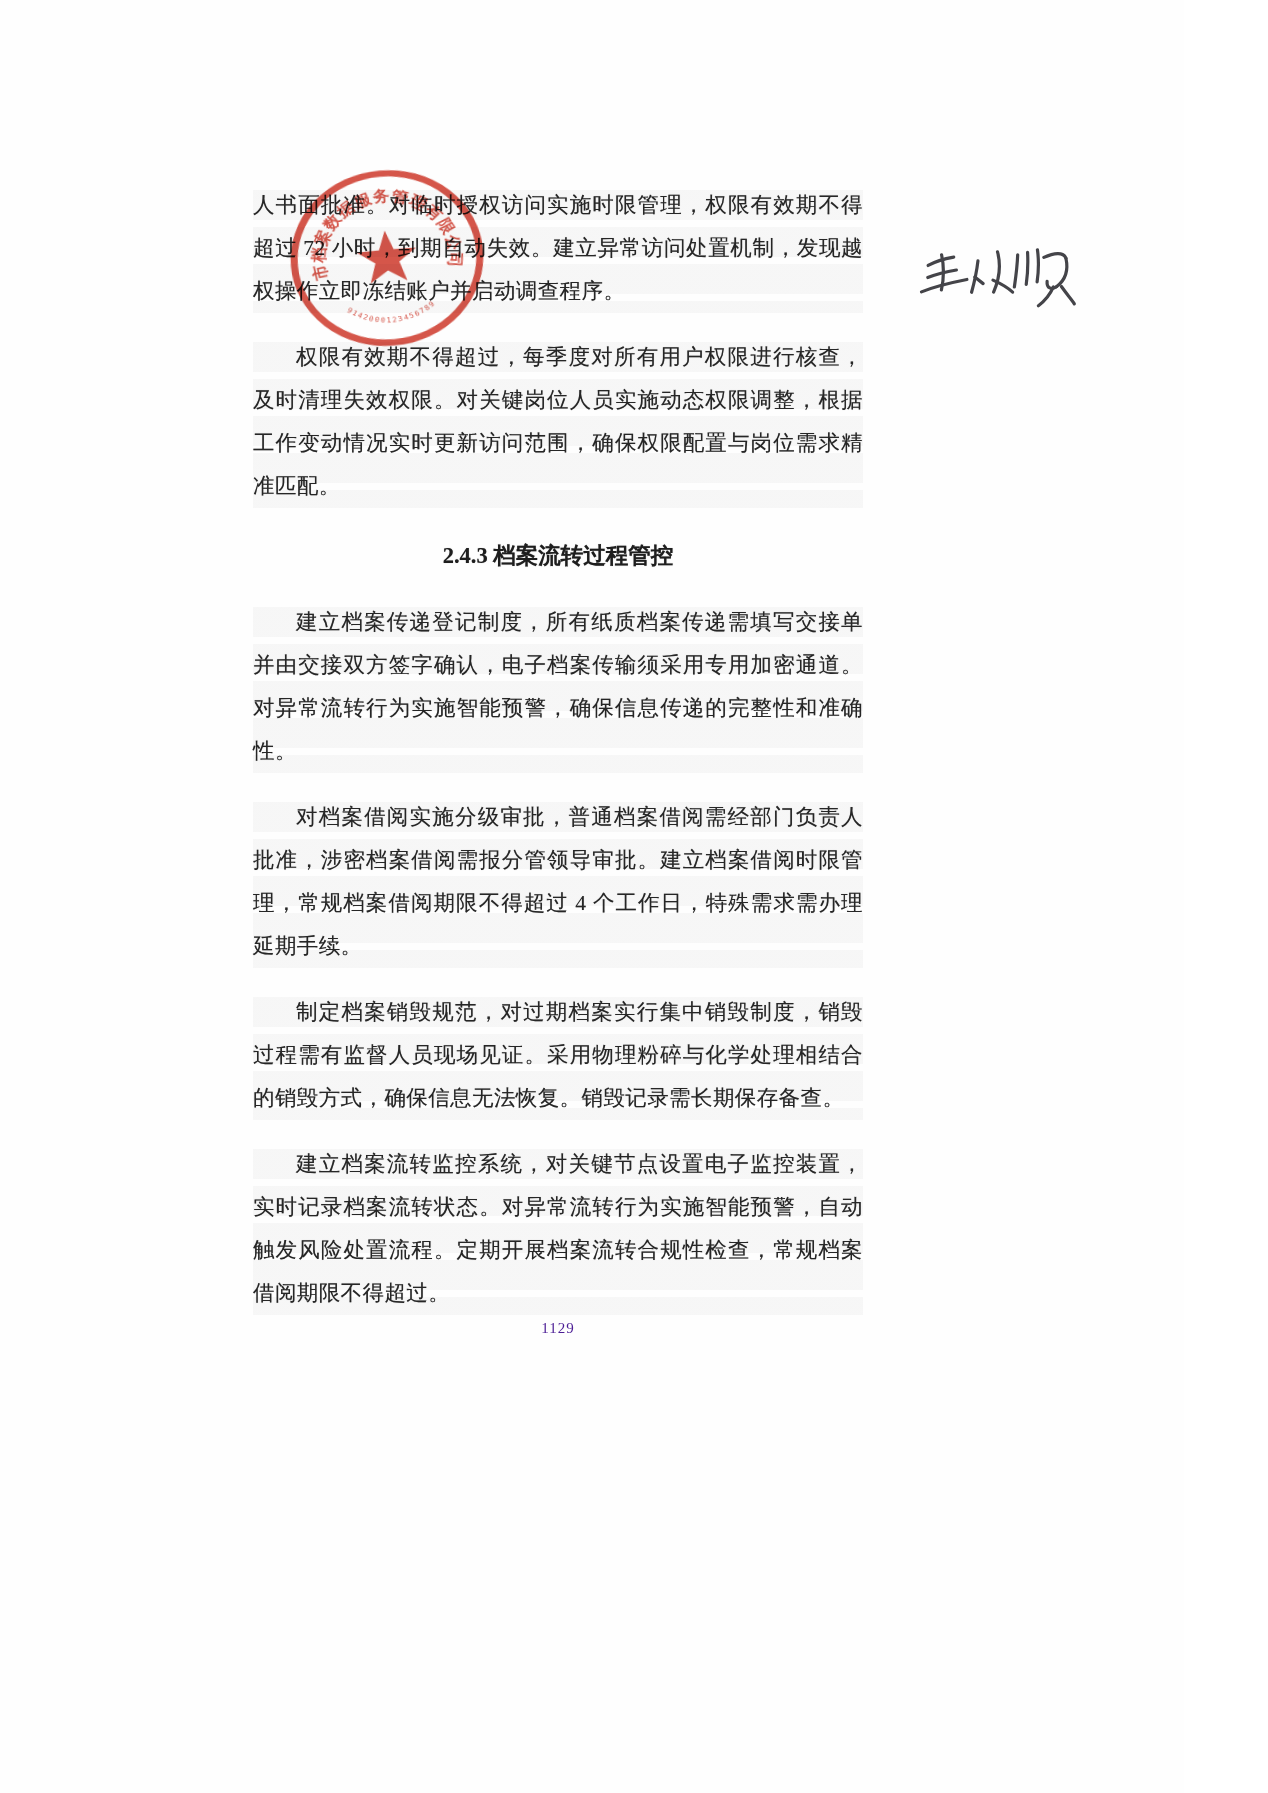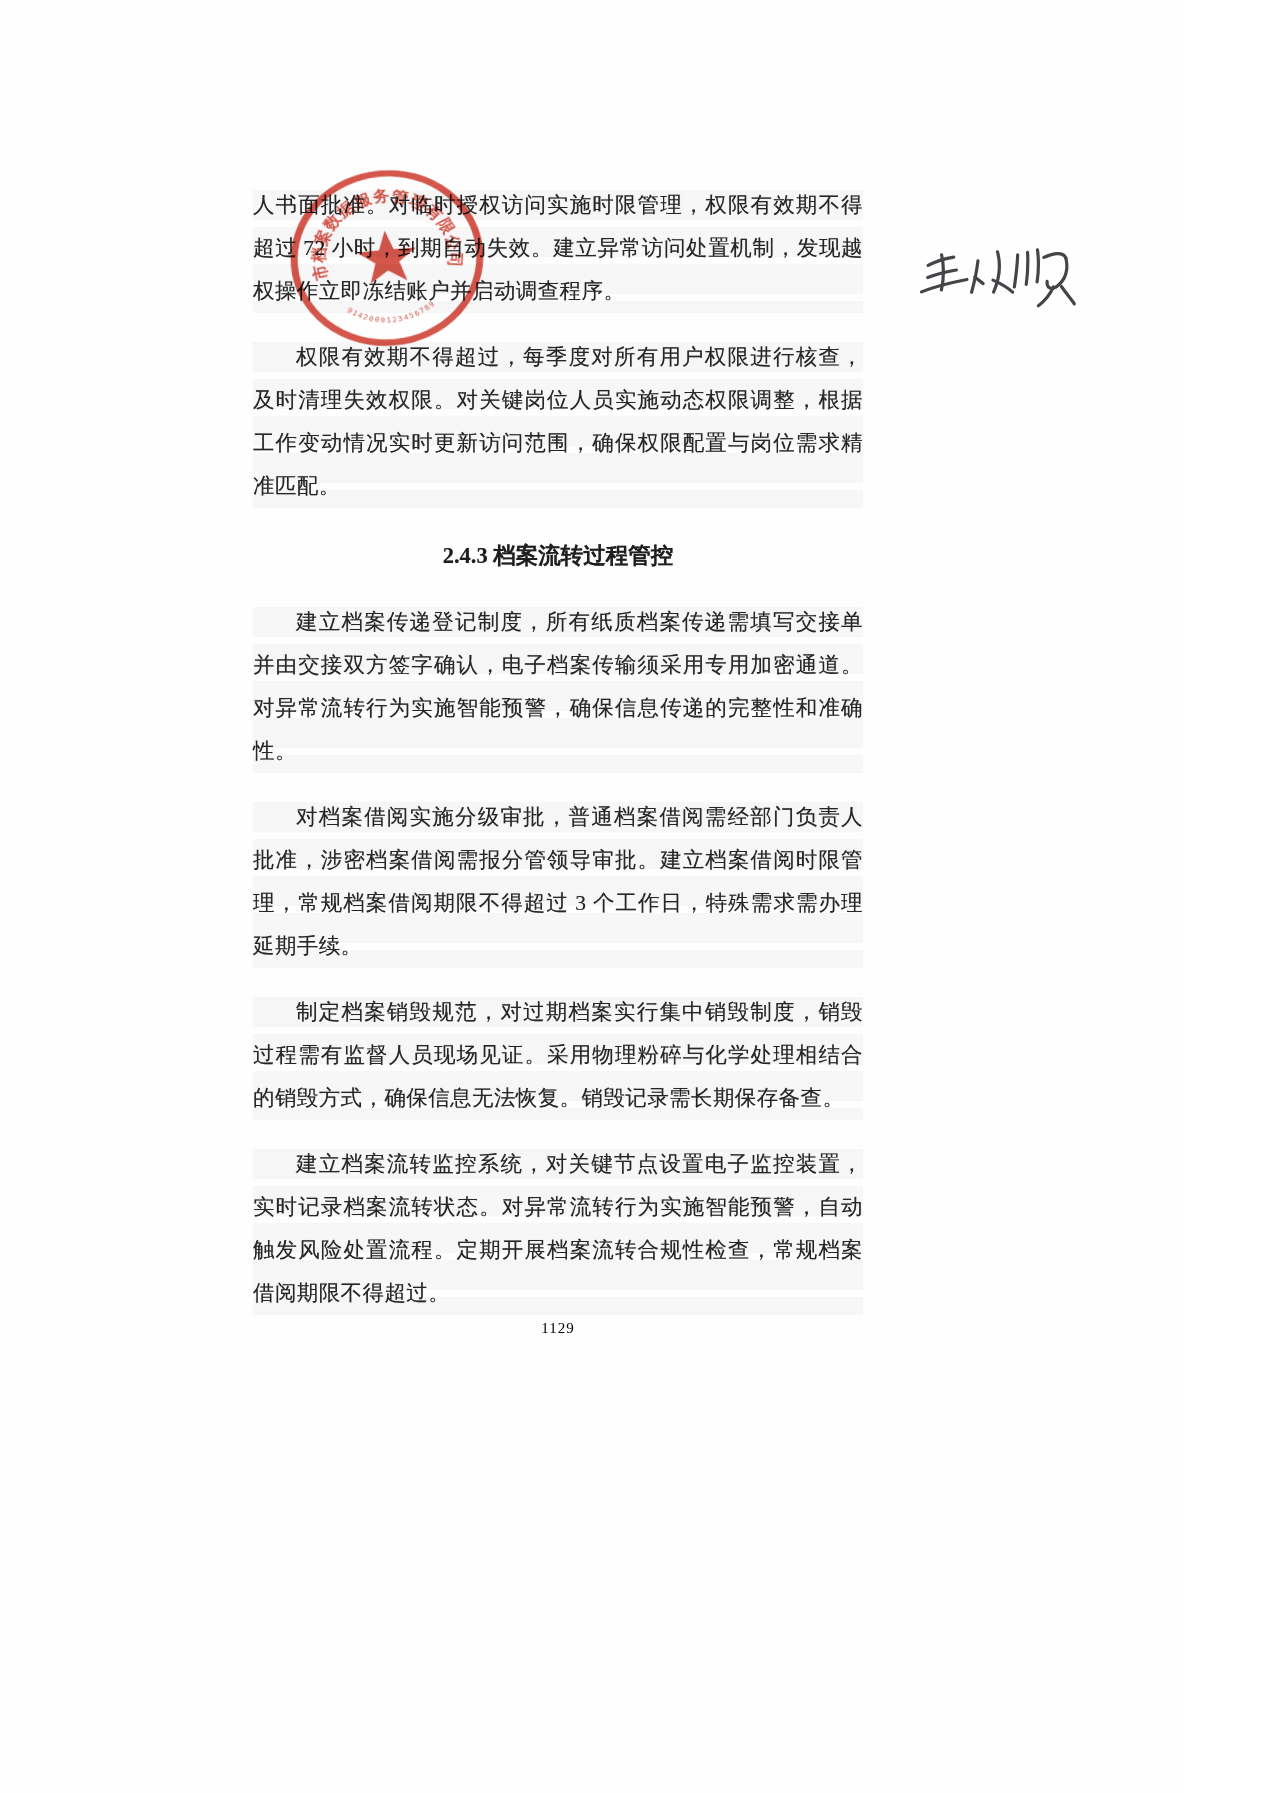--- a/index.html
+++ b/index.html
@@ -41,21 +41,21 @@
     text-align: center;
   }
   .page-number {
     position: absolute;
     left: 253px;
     top: 1320px;
     width: 610px;
     text-align: center;
     font-size: 15px;
     letter-spacing: 1px;
-    color: #000000;
+    color: #4c1d95;
   }
   .seal {
     position: absolute;
     left: 286px;
     top: 166px;
     width: 202px;
     height: 184px;
     transform: rotate(-5deg);
     opacity: 0.86;
     mix-blend-mode: multiply;
@@ -75,21 +75,21 @@
 </head>
 <body>
 
 <div class="page">
 
   <div class="text-column">
     <p>人书面批准。对临时授权访问实施时限管理，权限有效期不得超过 72 小时，到期自动失效。建立异常访问处置机制，发现越权操作立即冻结账户并启动调查程序。</p>
     <p class="indent">权限有效期不得超过，每季度对所有用户权限进行核查，及时清理失效权限。对关键岗位人员实施动态权限调整，根据工作变动情况实时更新访问范围，确保权限配置与岗位需求精准匹配。</p>
     <h3 class="section-heading">2.4.3 档案流转过程管控</h3>
     <p class="indent">建立档案传递登记制度，所有纸质档案传递需填写交接单并由交接双方签字确认，电子档案传输须采用专用加密通道。对异常流转行为实施智能预警，确保信息传递的完整性和准确性。</p>
-    <p class="indent">对档案借阅实施分级审批，普通档案借阅需经部门负责人批准，涉密档案借阅需报分管领导审批。建立档案借阅时限管理，常规档案借阅期限不得超过 3 个工作日，特殊需求需办理延期手续。</p>
+    <p class="indent">对档案借阅实施分级审批，普通档案借阅需经部门负责人批准，涉密档案借阅需报分管领导审批。建立档案借阅时限管理，常规档案借阅期限不得超过 4 个工作日，特殊需求需办理延期手续。</p>
     <p class="indent">制定档案销毁规范，对过期档案实行集中销毁制度，销毁过程需有监督人员现场见证。采用物理粉碎与化学处理相结合的销毁方式，确保信息无法恢复。销毁记录需长期保存备查。</p>
     <p class="indent">建立档案流转监控系统，对关键节点设置电子监控装置，实时记录档案流转状态。对异常流转行为实施智能预警，自动触发风险处置流程。定期开展档案流转合规性检查，常规档案借阅期限不得超过。</p>
   </div>
 
   <svg class="seal" viewBox="0 0 200 200" preserveAspectRatio="none">
     <g fill="none" stroke="#cf3a2c">
       <circle cx="100" cy="100" r="92" stroke-width="7"></circle>
     </g>
     <polygon fill="#cf3a2c" stroke="none" points="100,70 107.3,90.9 129.5,91.4 111.9,104.9 118.2,126.1 100,113.5 81.8,126.1 88.1,104.9 70.5,91.4 92.7,90.9"></polygon>
     <defs>

